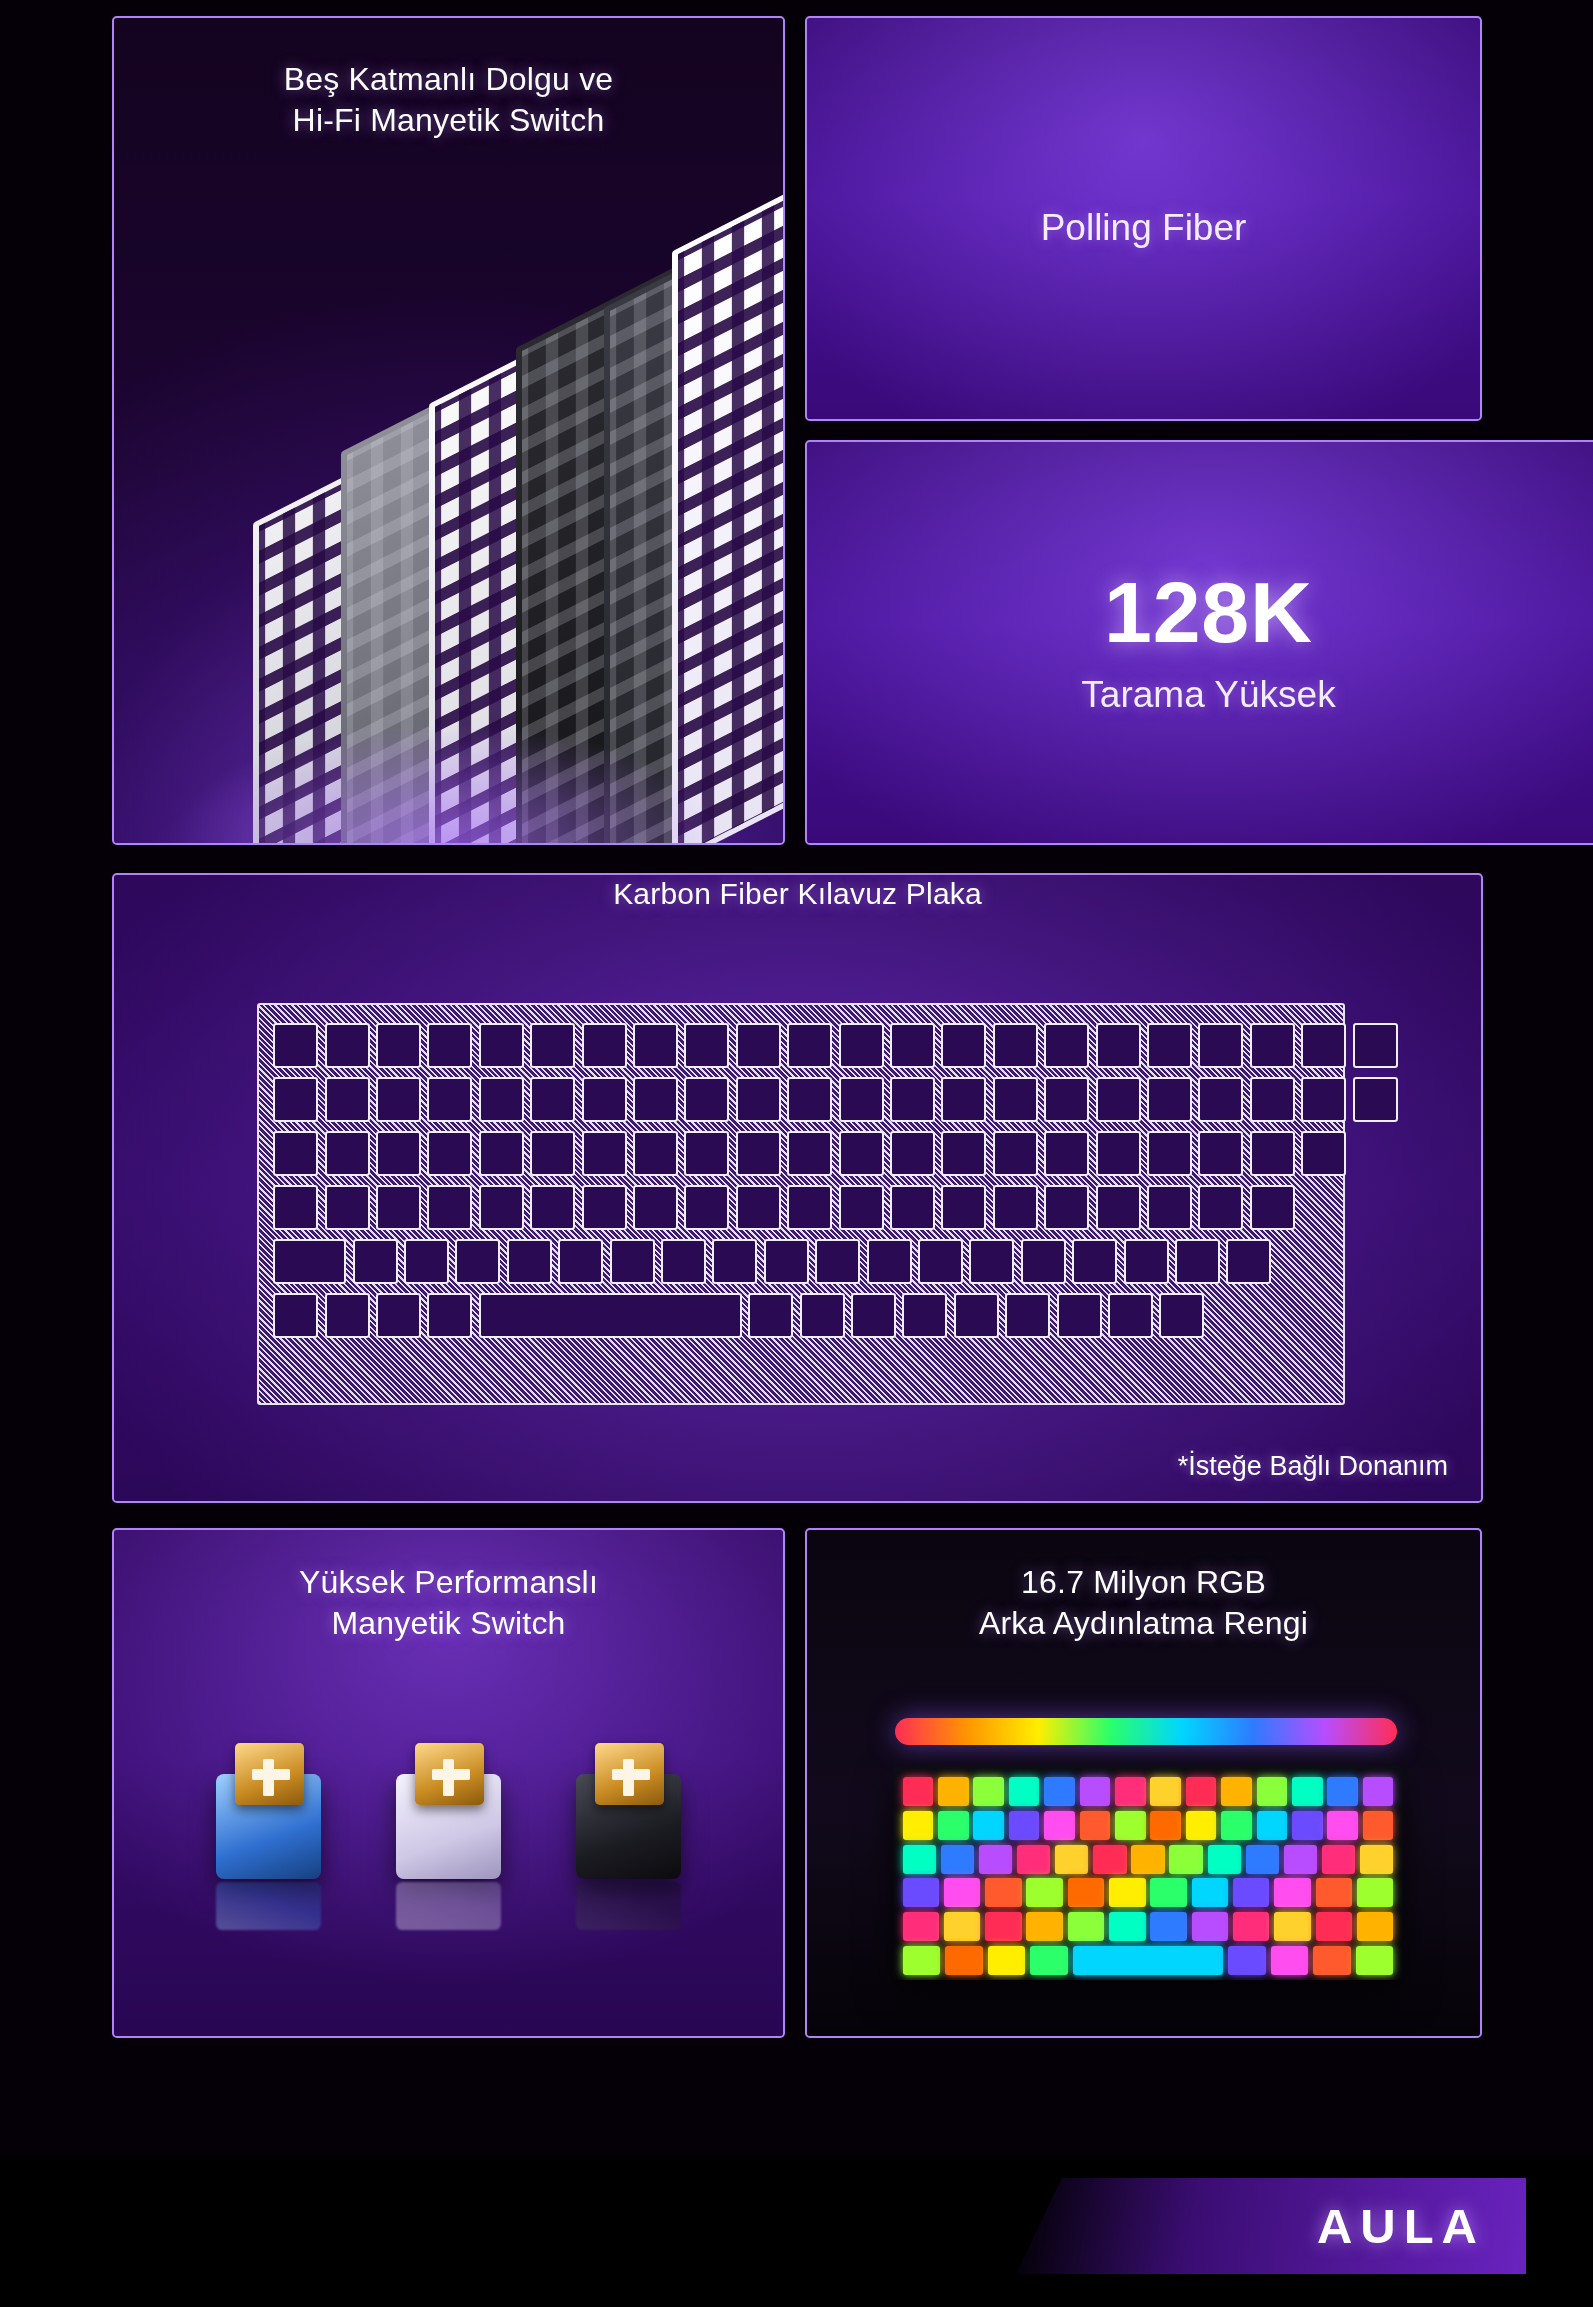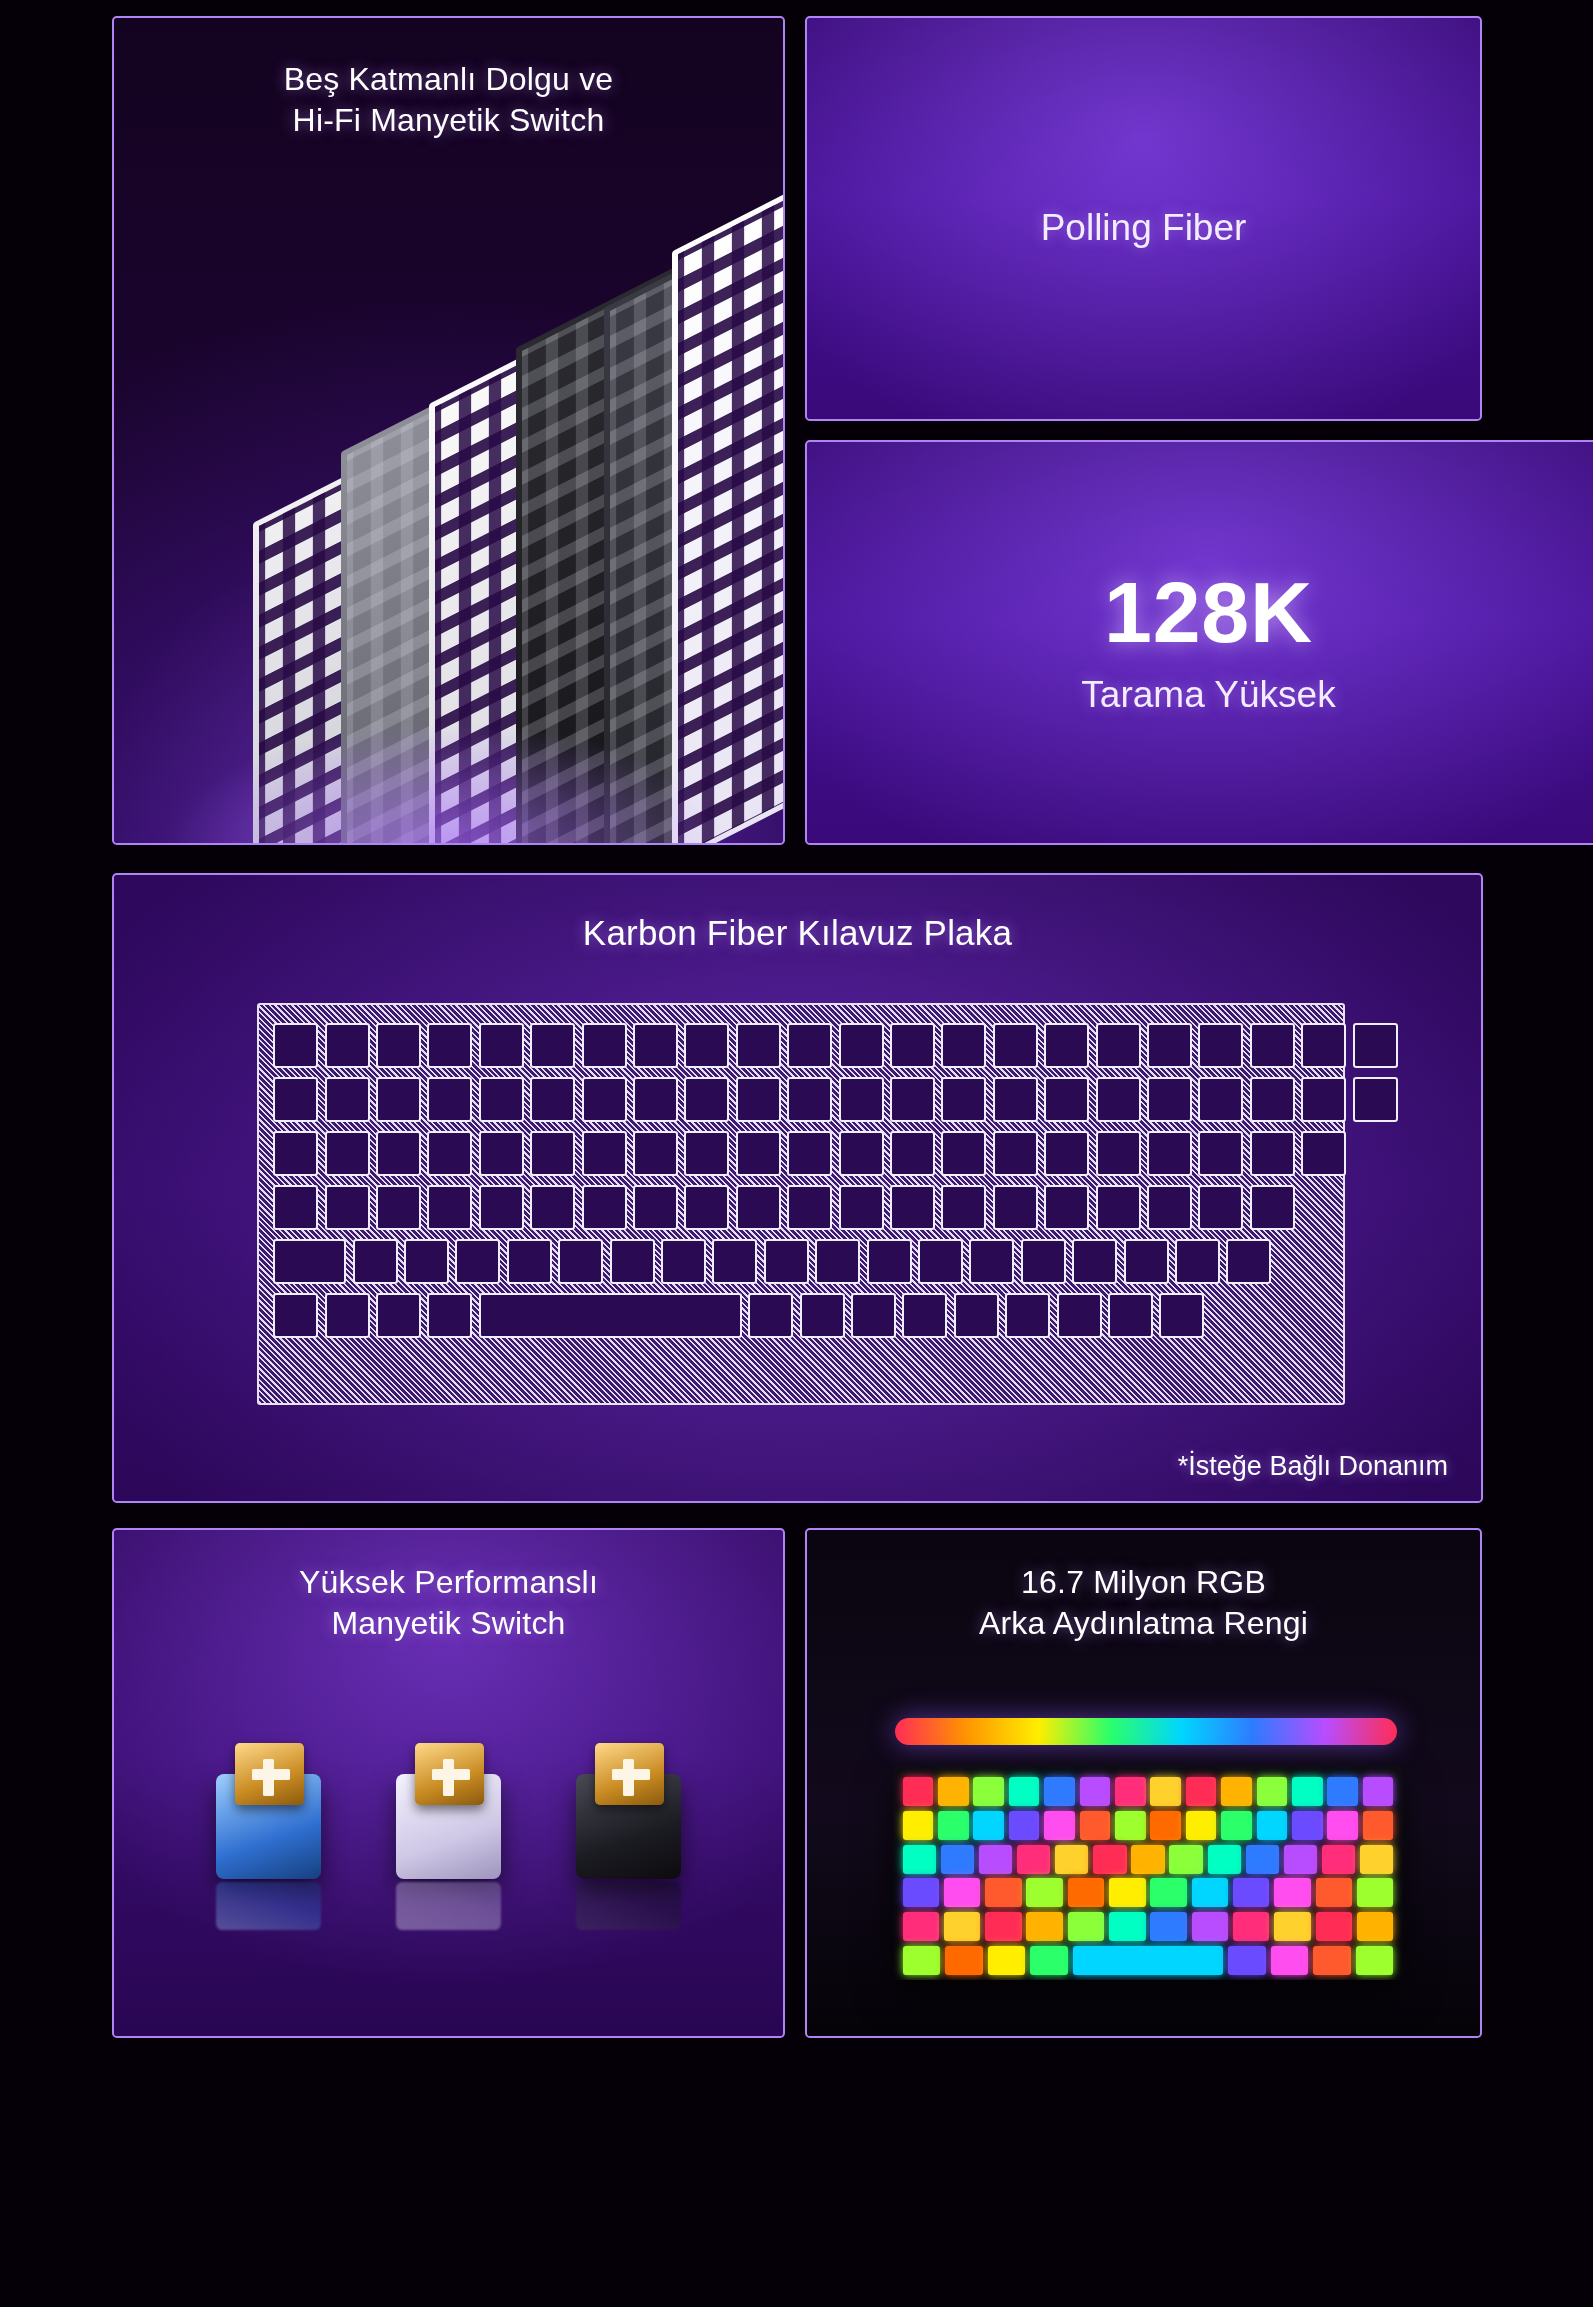--- a/index.html
+++ b/index.html
@@ -131,21 +131,21 @@
   
   #card-plate {
     left: 112px;
     top: 873px;
     width: 1371px;
     height: 630px;
     background:
       radial-gradient(80% 120% at 50% 50%, rgba(125,60,220,0.55), rgba(45,8,95,0.55) 70%),
       linear-gradient(180deg, #2d0857 0%, #3a0d72 50%, #2a0652 100%);
   }
-  #card-plate .card-title { margin-top: 36px; font-size: 35px; }
+  #card-plate .card-title { font-size: 30px; }
 
   .kb-plate {
     position: absolute;
     left: 143px;
     top: 128px;
     width: 1084px;
     height: 398px;
     border: 2.4px solid #e6e2f0;
     border-radius: 3.2px;
     background:
@@ -601,15 +601,20 @@
           <div class="rgb-key" style="background: rgb(43, 255, 106); color: rgb(43, 255, 106);"></div>
           <div class="rgb-key" style="background: rgb(0, 214, 255); color: rgb(0, 214, 255); flex: 4 1 auto;"></div>
           <div class="rgb-key" style="background: rgb(106, 75, 255); color: rgb(106, 75, 255);"></div>
           <div class="rgb-key" style="background: rgb(255, 77, 240); color: rgb(255, 77, 240);"></div>
           <div class="rgb-key" style="background: rgb(255, 90, 45); color: rgb(255, 90, 45);"></div>
           <div class="rgb-key" style="background: rgb(157, 255, 45); color: rgb(157, 255, 45);"></div>
         </div>
       </div>
   </div>
 
+  <div id="footer-bar">
+    <div class="brand-panel">
+      <div class="brand-text">AULA</div>
+    </div>
+  </div>
 
 </div>
 
 
 </body></html>

